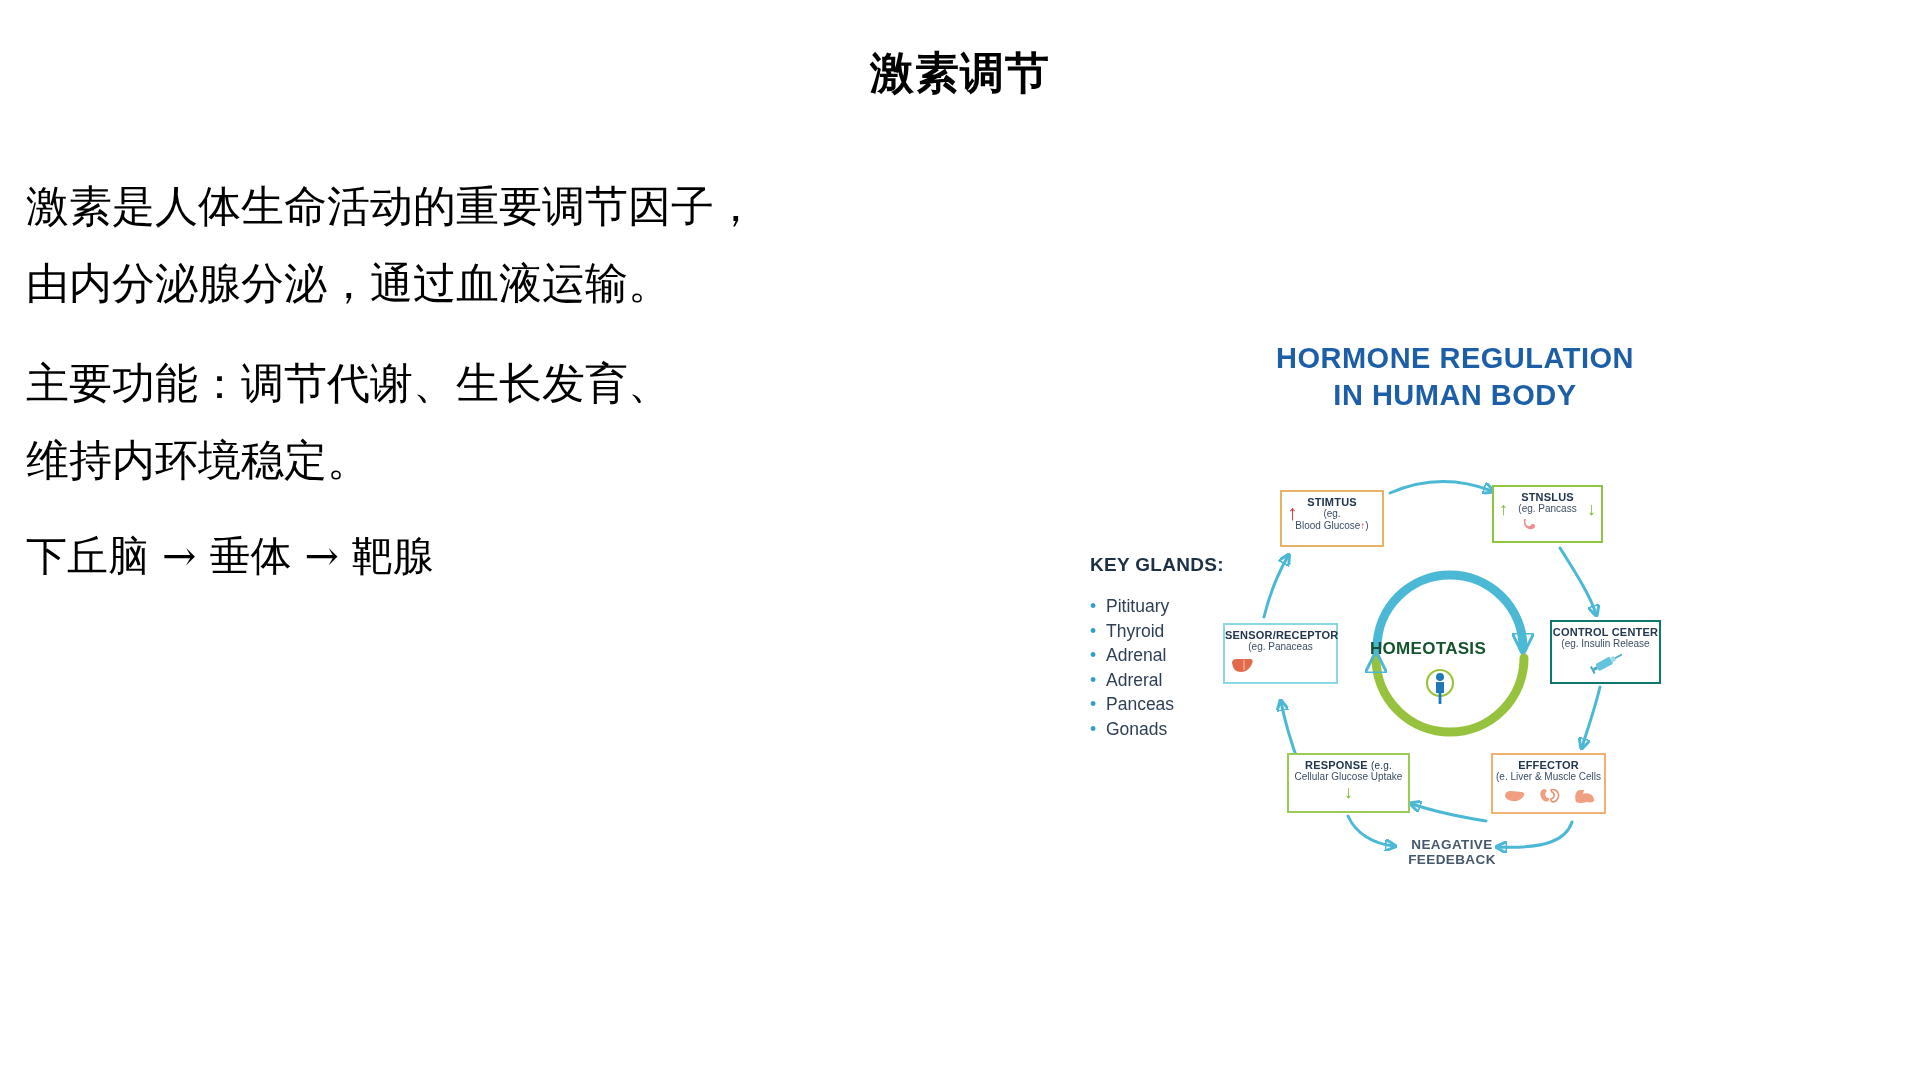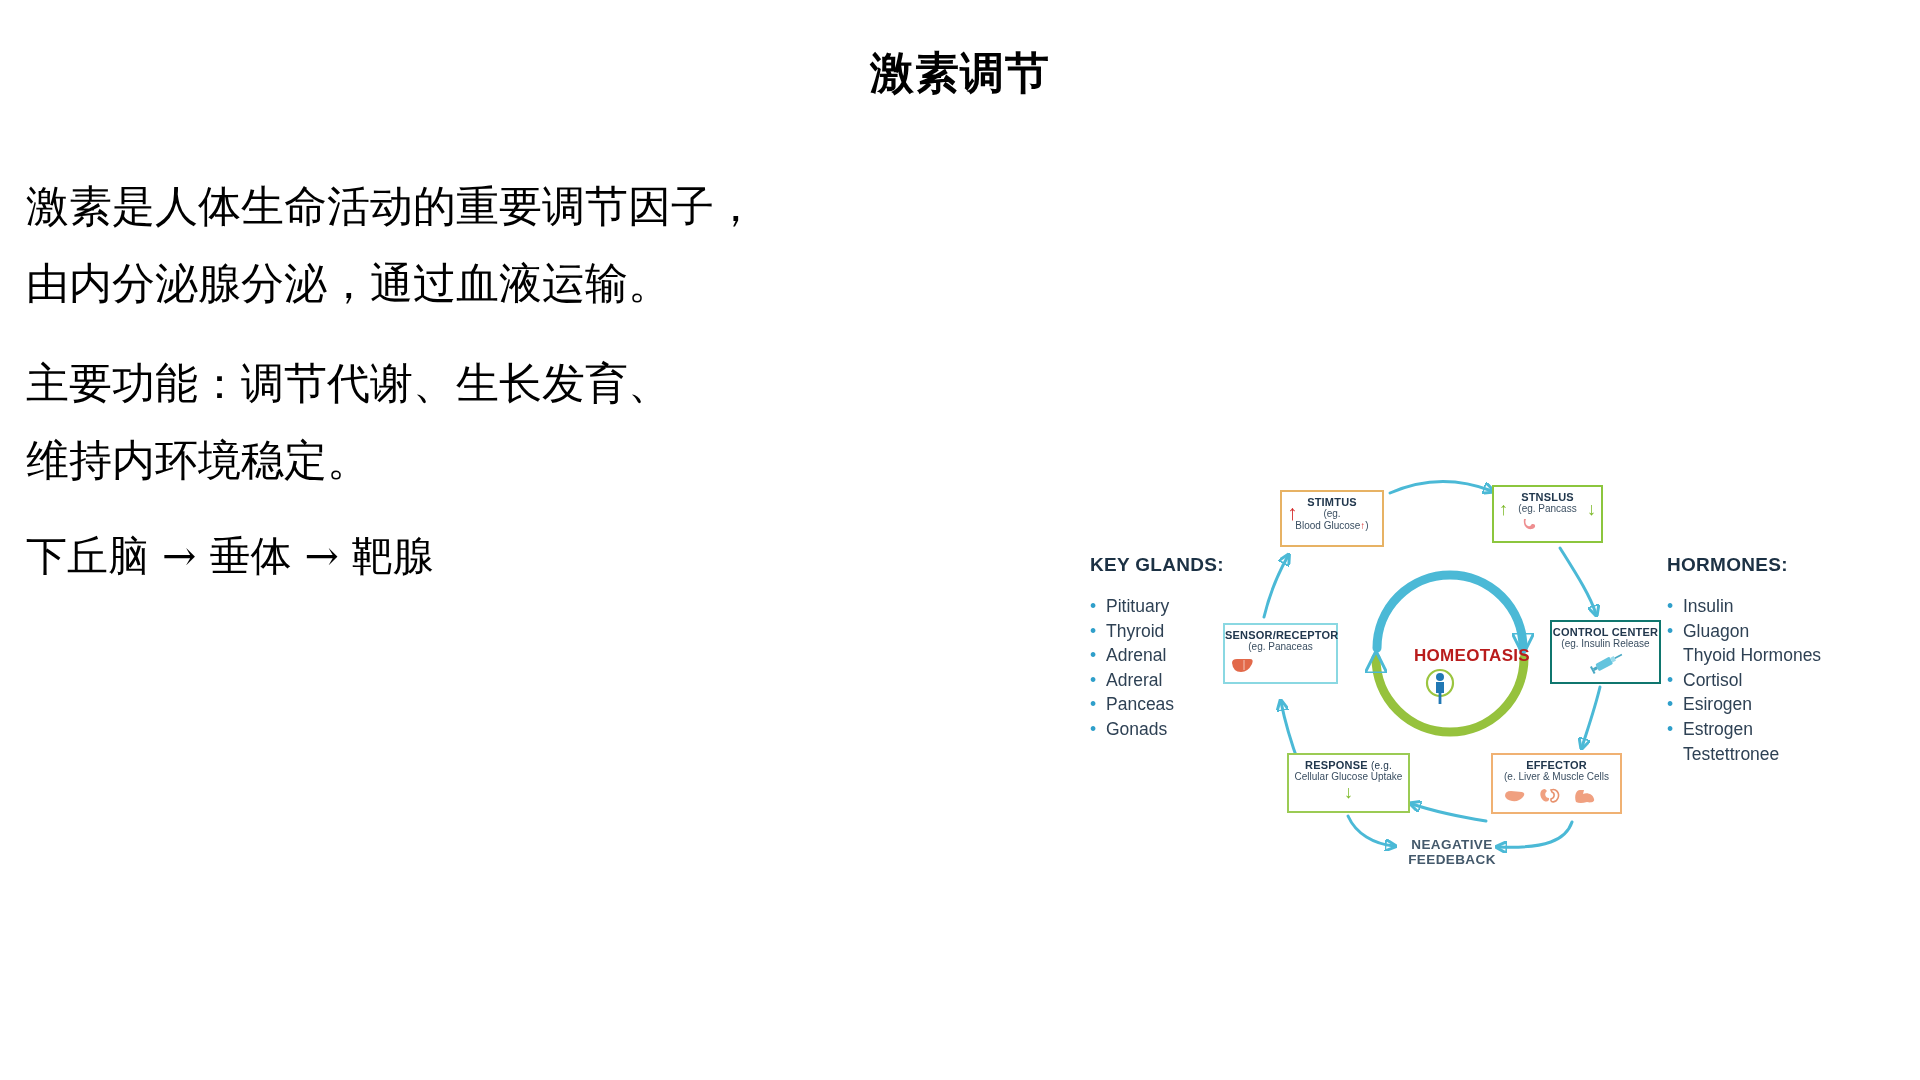--- a/index.html
+++ b/index.html
@@ -34,31 +34,31 @@
   .wires path.garc{stroke:#96c23d;}
 
   .dbox{position:absolute;background:#fff;text-align:center;box-sizing:border-box;padding-top:4px;}
   .dbox .bt{font-size:11px;font-weight:700;color:#21374d;letter-spacing:0.2px;}
   .dbox .bs{font-size:10px;color:#3a4e61;line-height:12px;}
   .stimulus{left:240px;top:350px;width:104px;height:57px;border:2px solid #e7b264;}
   .stnslus{left:452px;top:345px;width:111px;height:58px;border:2px solid #8cc63e;}
   .sensor{left:183px;top:483px;width:115px;height:61px;border:2px solid #8ad8e2;text-align:center;}
   .control{left:510px;top:480px;width:111px;height:64px;border:2px solid #0f766e;}
   .response{left:247px;top:613px;width:123px;height:60px;border:2px solid #9bcb54;}
-  .effector{left:451px;top:613px;width:131px;height:61px;border:2px solid #f0b173;}
+  .effector{left:451px;top:613px;width:115px;height:61px;border:2px solid #f0b173;}
 
   .up-red{position:absolute;left:5px;top:10px;color:#d42a2a;font-weight:700;font-size:21px;line-height:21px;}
   .red{color:#d42a2a;font-weight:700;}
   .up-green{position:absolute;left:5px;top:12px;color:#7cb928;font-weight:700;font-size:18px;}
   .down-green-r{position:absolute;right:5px;top:12px;color:#7cb928;font-weight:700;font-size:18px;}
   .down-green-c{color:#7cb928;font-weight:700;font-size:18px;line-height:18px;}
   .icon-slot{position:absolute;}
 
-  .center-label{position:absolute;left:330px;top:499px;width:160px;text-align:right;
-                font-size:17px;font-weight:700;color:#b91c1c;letter-spacing:0.3px;margin-top:7px;}
+  .center-label{position:absolute;left:330px;top:499px;width:160px;text-align:left;
+                font-size:17px;font-weight:700;color:#14532d;letter-spacing:0.3px;}
   .person-badge{position:absolute;left:384px;top:528px;}
   .feedback{position:absolute;left:352px;top:697px;width:120px;text-align:center;
             font-size:13.5px;font-weight:700;color:#44596b;line-height:15px;letter-spacing:0.4px;}
 </style>
 </head>
 <body>
 
 <div class="page">
 
   <div class="slide-title">激素调节</div>
@@ -68,20 +68,24 @@
     <div>由内分泌腺分泌，通过血液运输。</div>
   </div>
   <div class="para p2">
     <div>主要功能：调节代谢、生长发育、</div>
     <div>维持内环境稳定。</div>
   </div>
   <div class="para p3">下丘脑 → 垂体 → 靶腺</div>
 
   <div class="infographic">
 
+    <div class="info-title">
+      <div>HORMONE REGULATION</div>
+      <div>IN HUMAN BODY</div>
+    </div>
 
     <svg class="wires" viewBox="0 0 840 800">
       <defs>
         <marker id="ah" markerUnits="userSpaceOnUse" markerWidth="12" markerHeight="12" refX="9" refY="6" orient="auto">
           <path d="M0,0 L12,6 L0,12 Z" fill="#4bb9d6" stroke="none"></path>
         </marker>
         <marker id="aht" markerUnits="userSpaceOnUse" markerWidth="22" markerHeight="22" refX="15" refY="11" orient="auto">
           <path d="M0,0 L22,11 L0,22 Z" fill="#4bb9d6" stroke="none"></path>
         </marker>
         <marker id="ahg" markerUnits="userSpaceOnUse" markerWidth="22" markerHeight="22" refX="15" refY="11" orient="auto">
@@ -107,32 +111,20 @@
       <ul>
         <li>Pitituary</li>
         <li>Thyroid</li>
         <li>Adrenal</li>
         <li>Adreral</li>
         <li>Panceas</li>
         <li>Gonads</li>
       </ul>
     </div>
 
-    <div class="side-list hormones">
-      <div class="hdr">HORMONES:</div>
-      <ul>
-        <li>Insulin</li>
-        <li>Gluagon</li>
-        <li class="no-bullet">Thyoid Hormones</li>
-        <li>Cortisol</li>
-        <li>Esirogen</li>
-        <li>Estrogen</li>
-        <li class="no-bullet">Testettronee</li>
-      </ul>
-    </div>
 
     <div class="dbox stimulus">
       <span class="up-red">↑</span>
       <div class="bt">STIMTUS</div>
       <div class="bs">(eg.</div>
       <div class="bs"><span>Blood Glucose</span><span class="red">↑</span><span>)</span></div>
     </div>
 
     <div class="dbox stnslus">
       <span class="up-green">↑</span>

